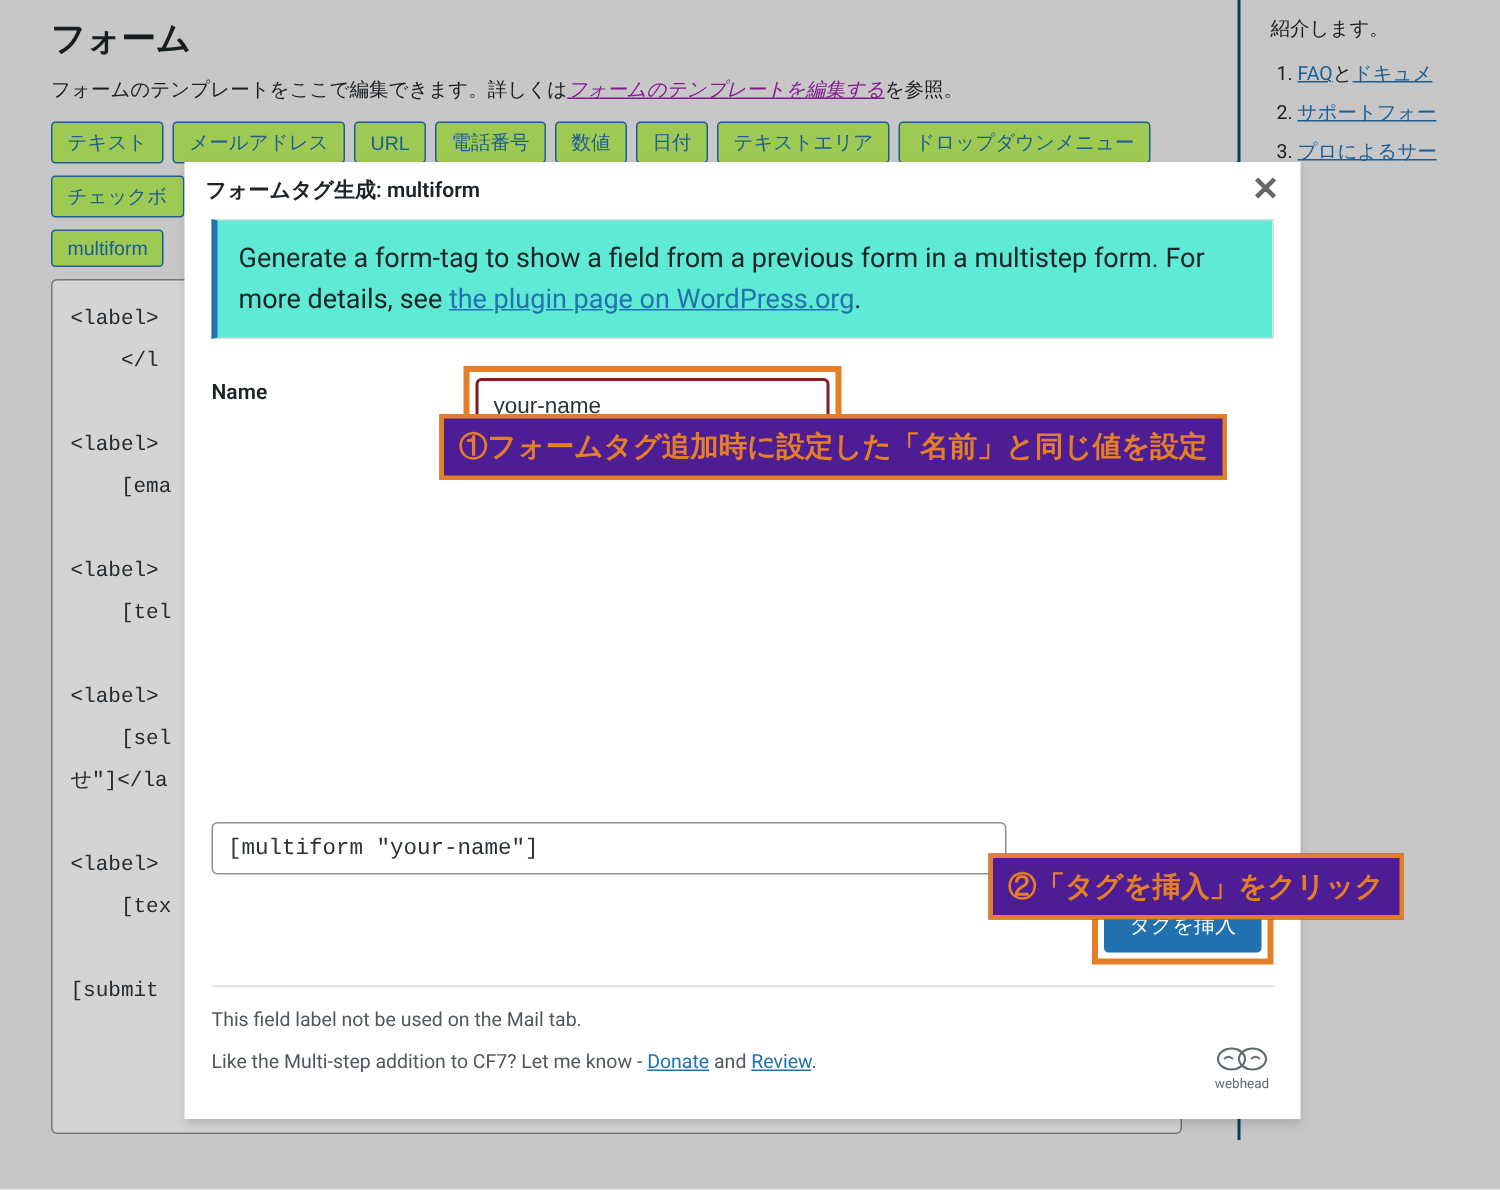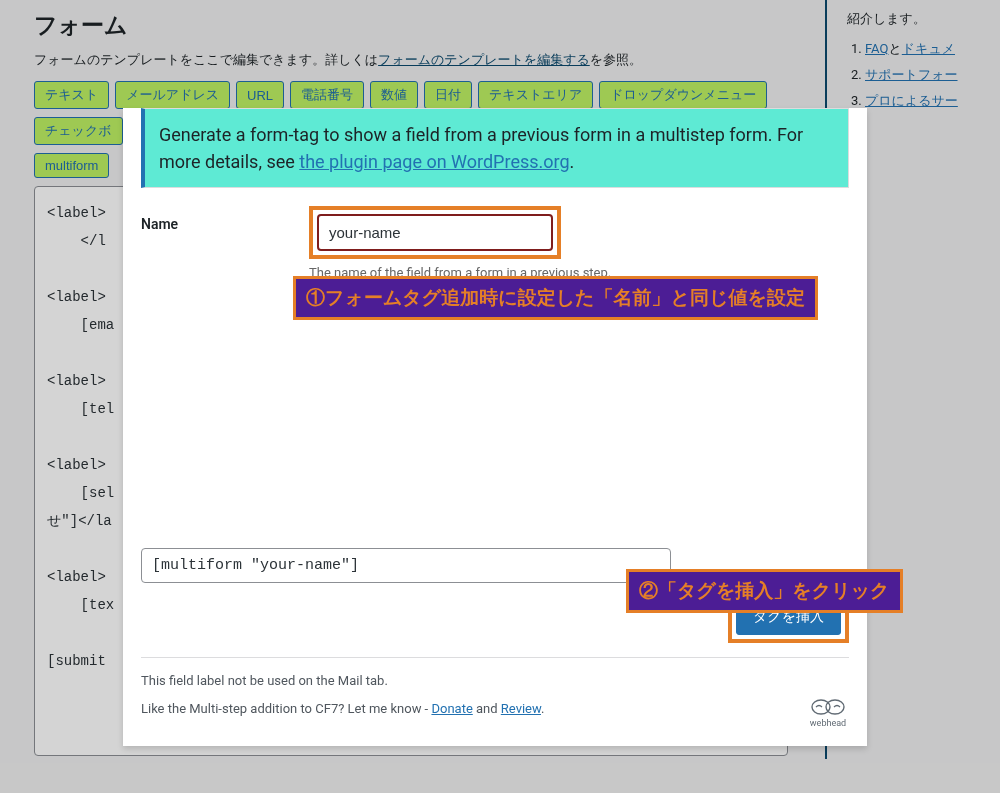--- a/index.html
+++ b/index.html
@@ -32,22 +32,23 @@
       font-weight: 600;
       color: #1d2327;
       margin-bottom: 10px;
     }
     .subtitle {
       font-size: 13px;
       color: #1d2327;
       margin-bottom: 12px;
     }
     .subtitle a {
-      color: #0c4a6e;
+      color: #a21caf;
       text-decoration: underline;
+      font-style: italic;
     }
     .tag-buttons {
       display: flex;
       flex-wrap: wrap;
       gap: 6px;
       margin-bottom: 8px;
     }
     .tag-btn {
       border: 1px solid #2271b1;
       background: #bef264;
@@ -297,20 +298,24 @@
       <li><a href="#">FAQ</a><span>と</span><a href="#">ドキュメ</a></li>
       <li><a href="#">サポートフォー</a></li>
       <li><a href="#">プロによるサー</a></li>
     </ol>
   </div>
 </div>
 
 <div class="overlay"></div>
 
 <div class="modal">
+  <div class="modal-header">
+    <span>フォームタグ生成: multiform</span>
+    <span class="modal-close">✕</span>
+  </div>
   <div class="modal-body">
     <div class="info-box">
       <span>Generate a form-tag to show a field from a previous form in a multistep form. For more details, see </span><a href="#">the plugin page on WordPress.org</a><span>.</span>
     </div>
     <div class="form-row">
       <div class="form-label">Name</div>
       <div class="form-field-wrap">
         <span class="name-input-box">
           <input class="name-input" type="text" value="your-name" style="">
         </span>
@@ -339,13 +344,13 @@
           <ellipse cx="26" cy="9" rx="9" ry="7" fill="none" stroke="#606a73" stroke-width="1.4"></ellipse>
           <path d="M7 9 Q10 6 13 9 M25 9 Q28 6 31 9" stroke="#606a73" stroke-width="1.2" fill="none"></path>
         </svg>
         <div>webhead</div>
       </div>
     </div>
   </div>
 </div>
 
 <div class="callout" style="left:293px; top:276px;">①フォームタグ追加時に設定した「名前」と同じ値を設定</div>
-<div class="callout" style="left:626px; top:569px;font-family:Liberation Serif, serif;">②「タグを挿入」をクリック</div>
+<div class="callout" style="left:659px; top:569px;font-family:Liberation Serif, serif;">②「タグを挿入」をクリック</div>
 
 </body></html>

